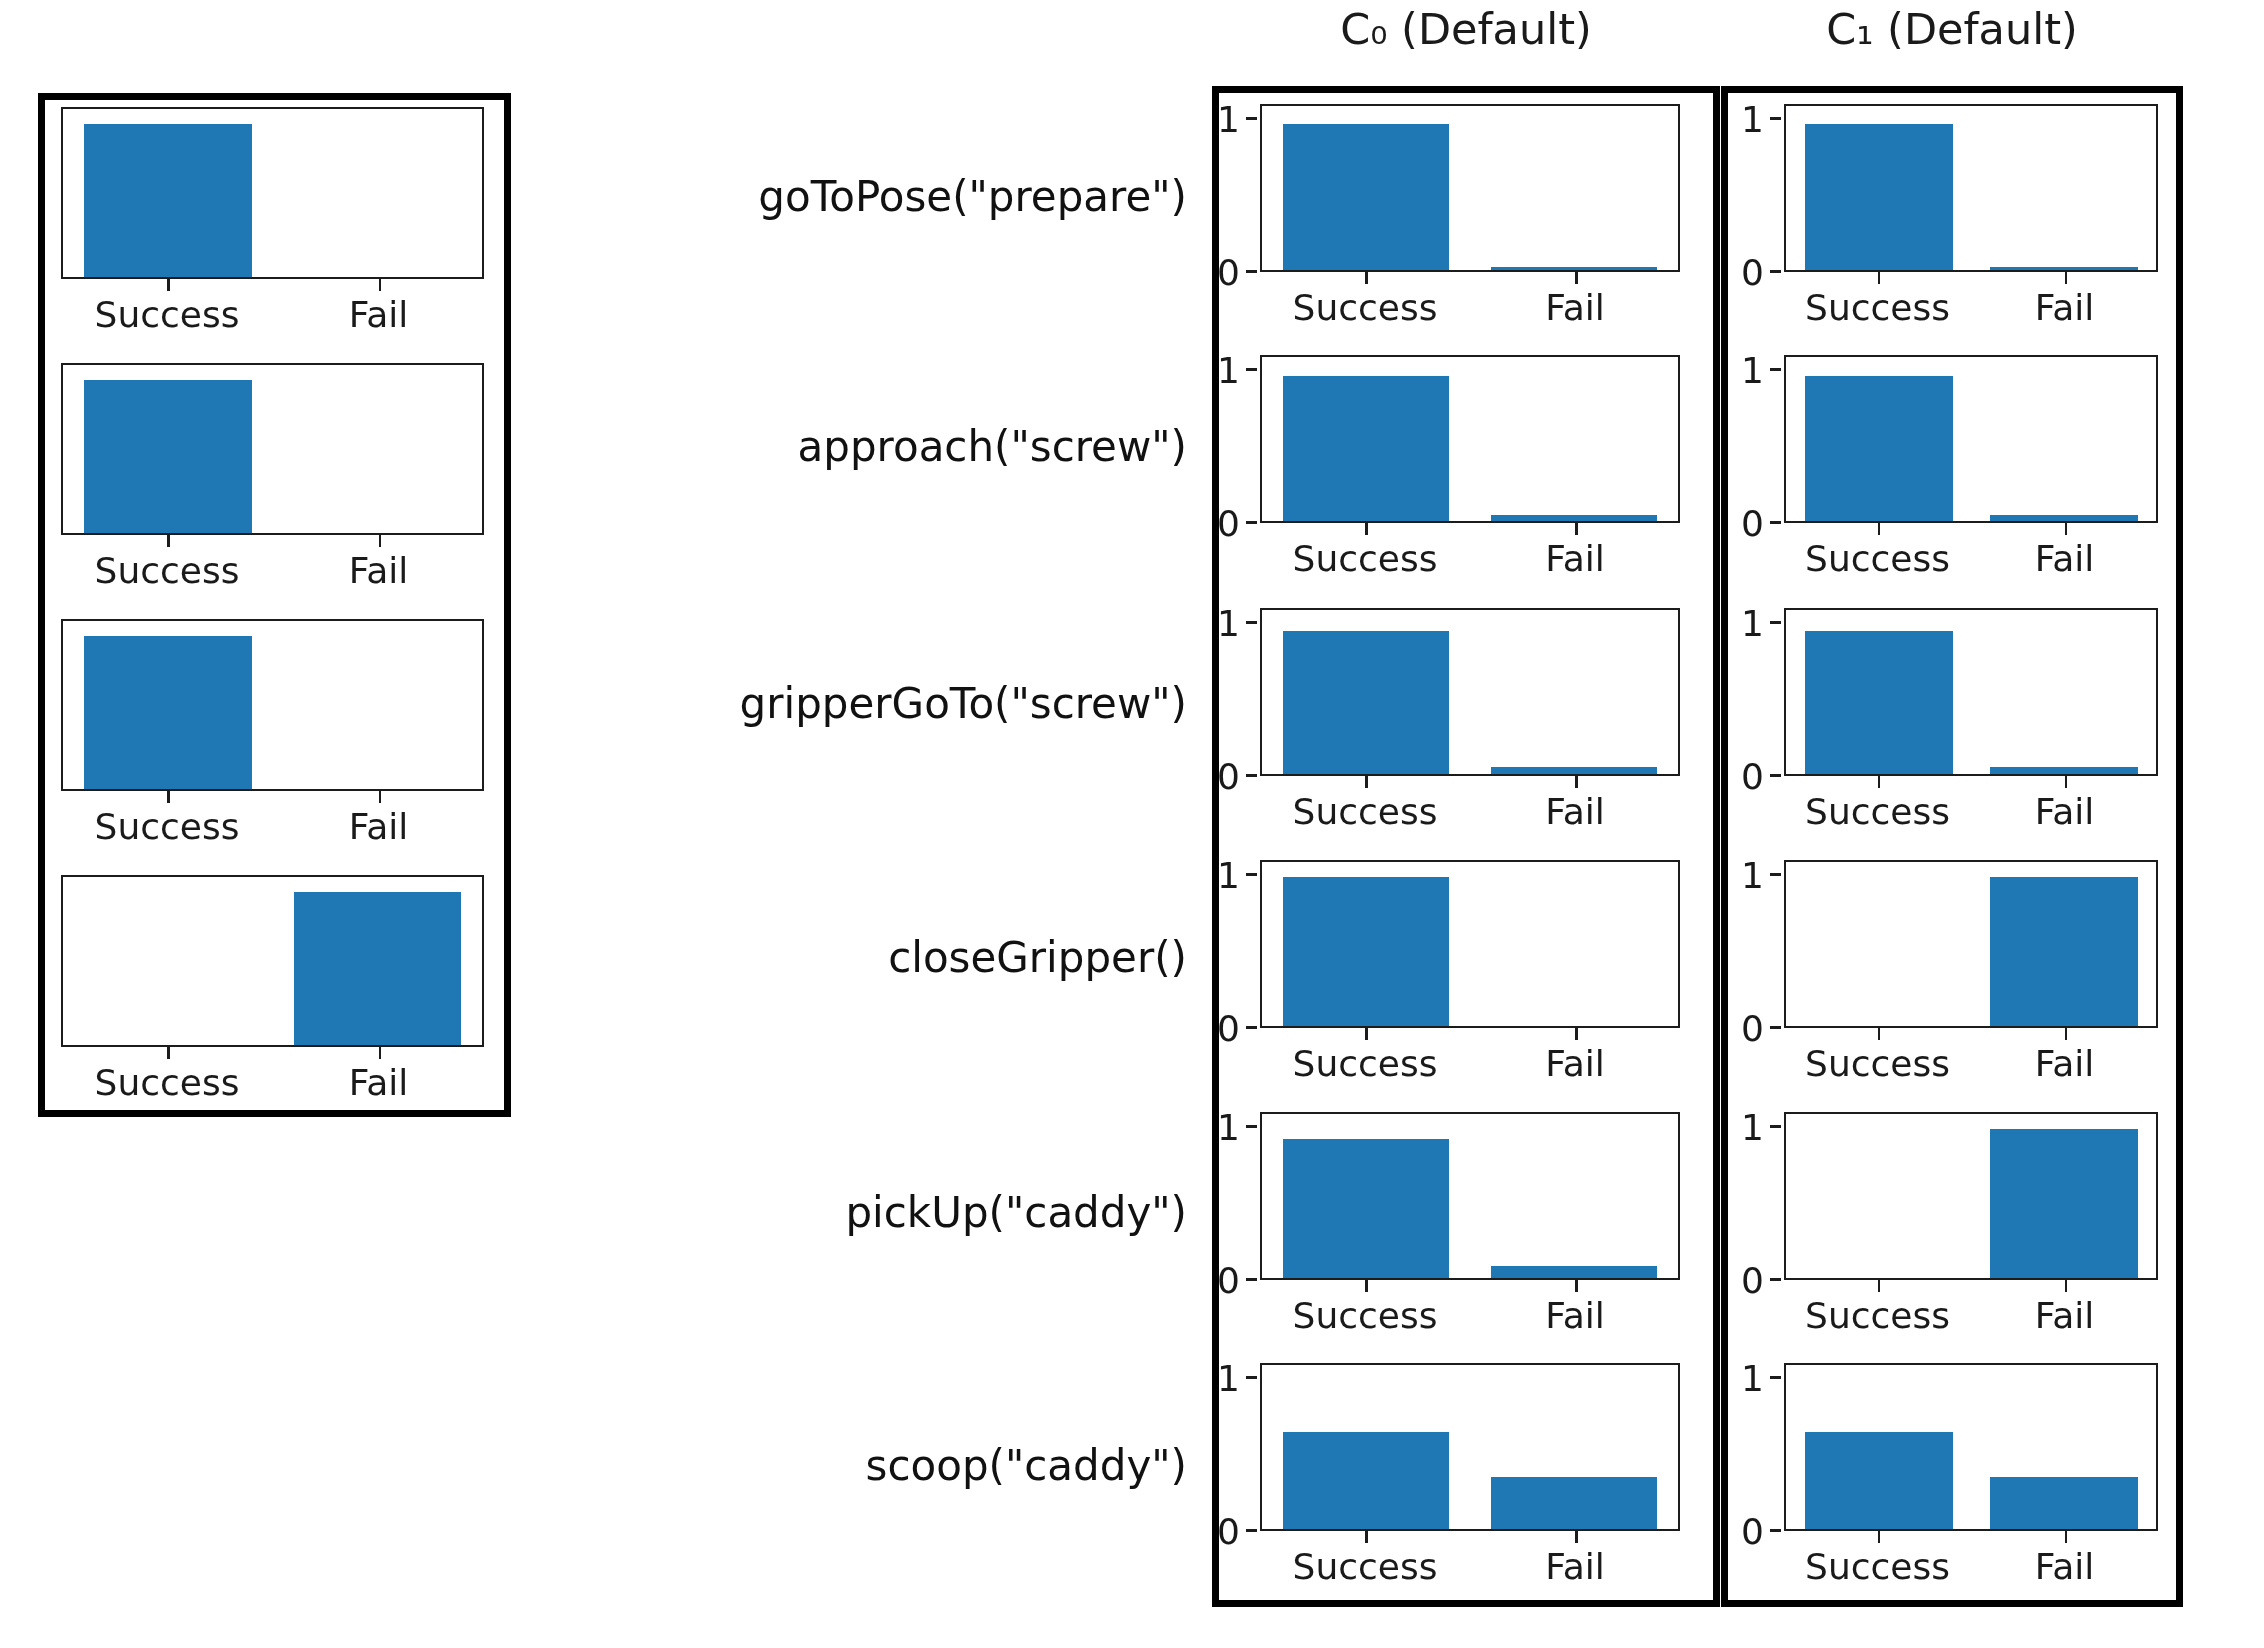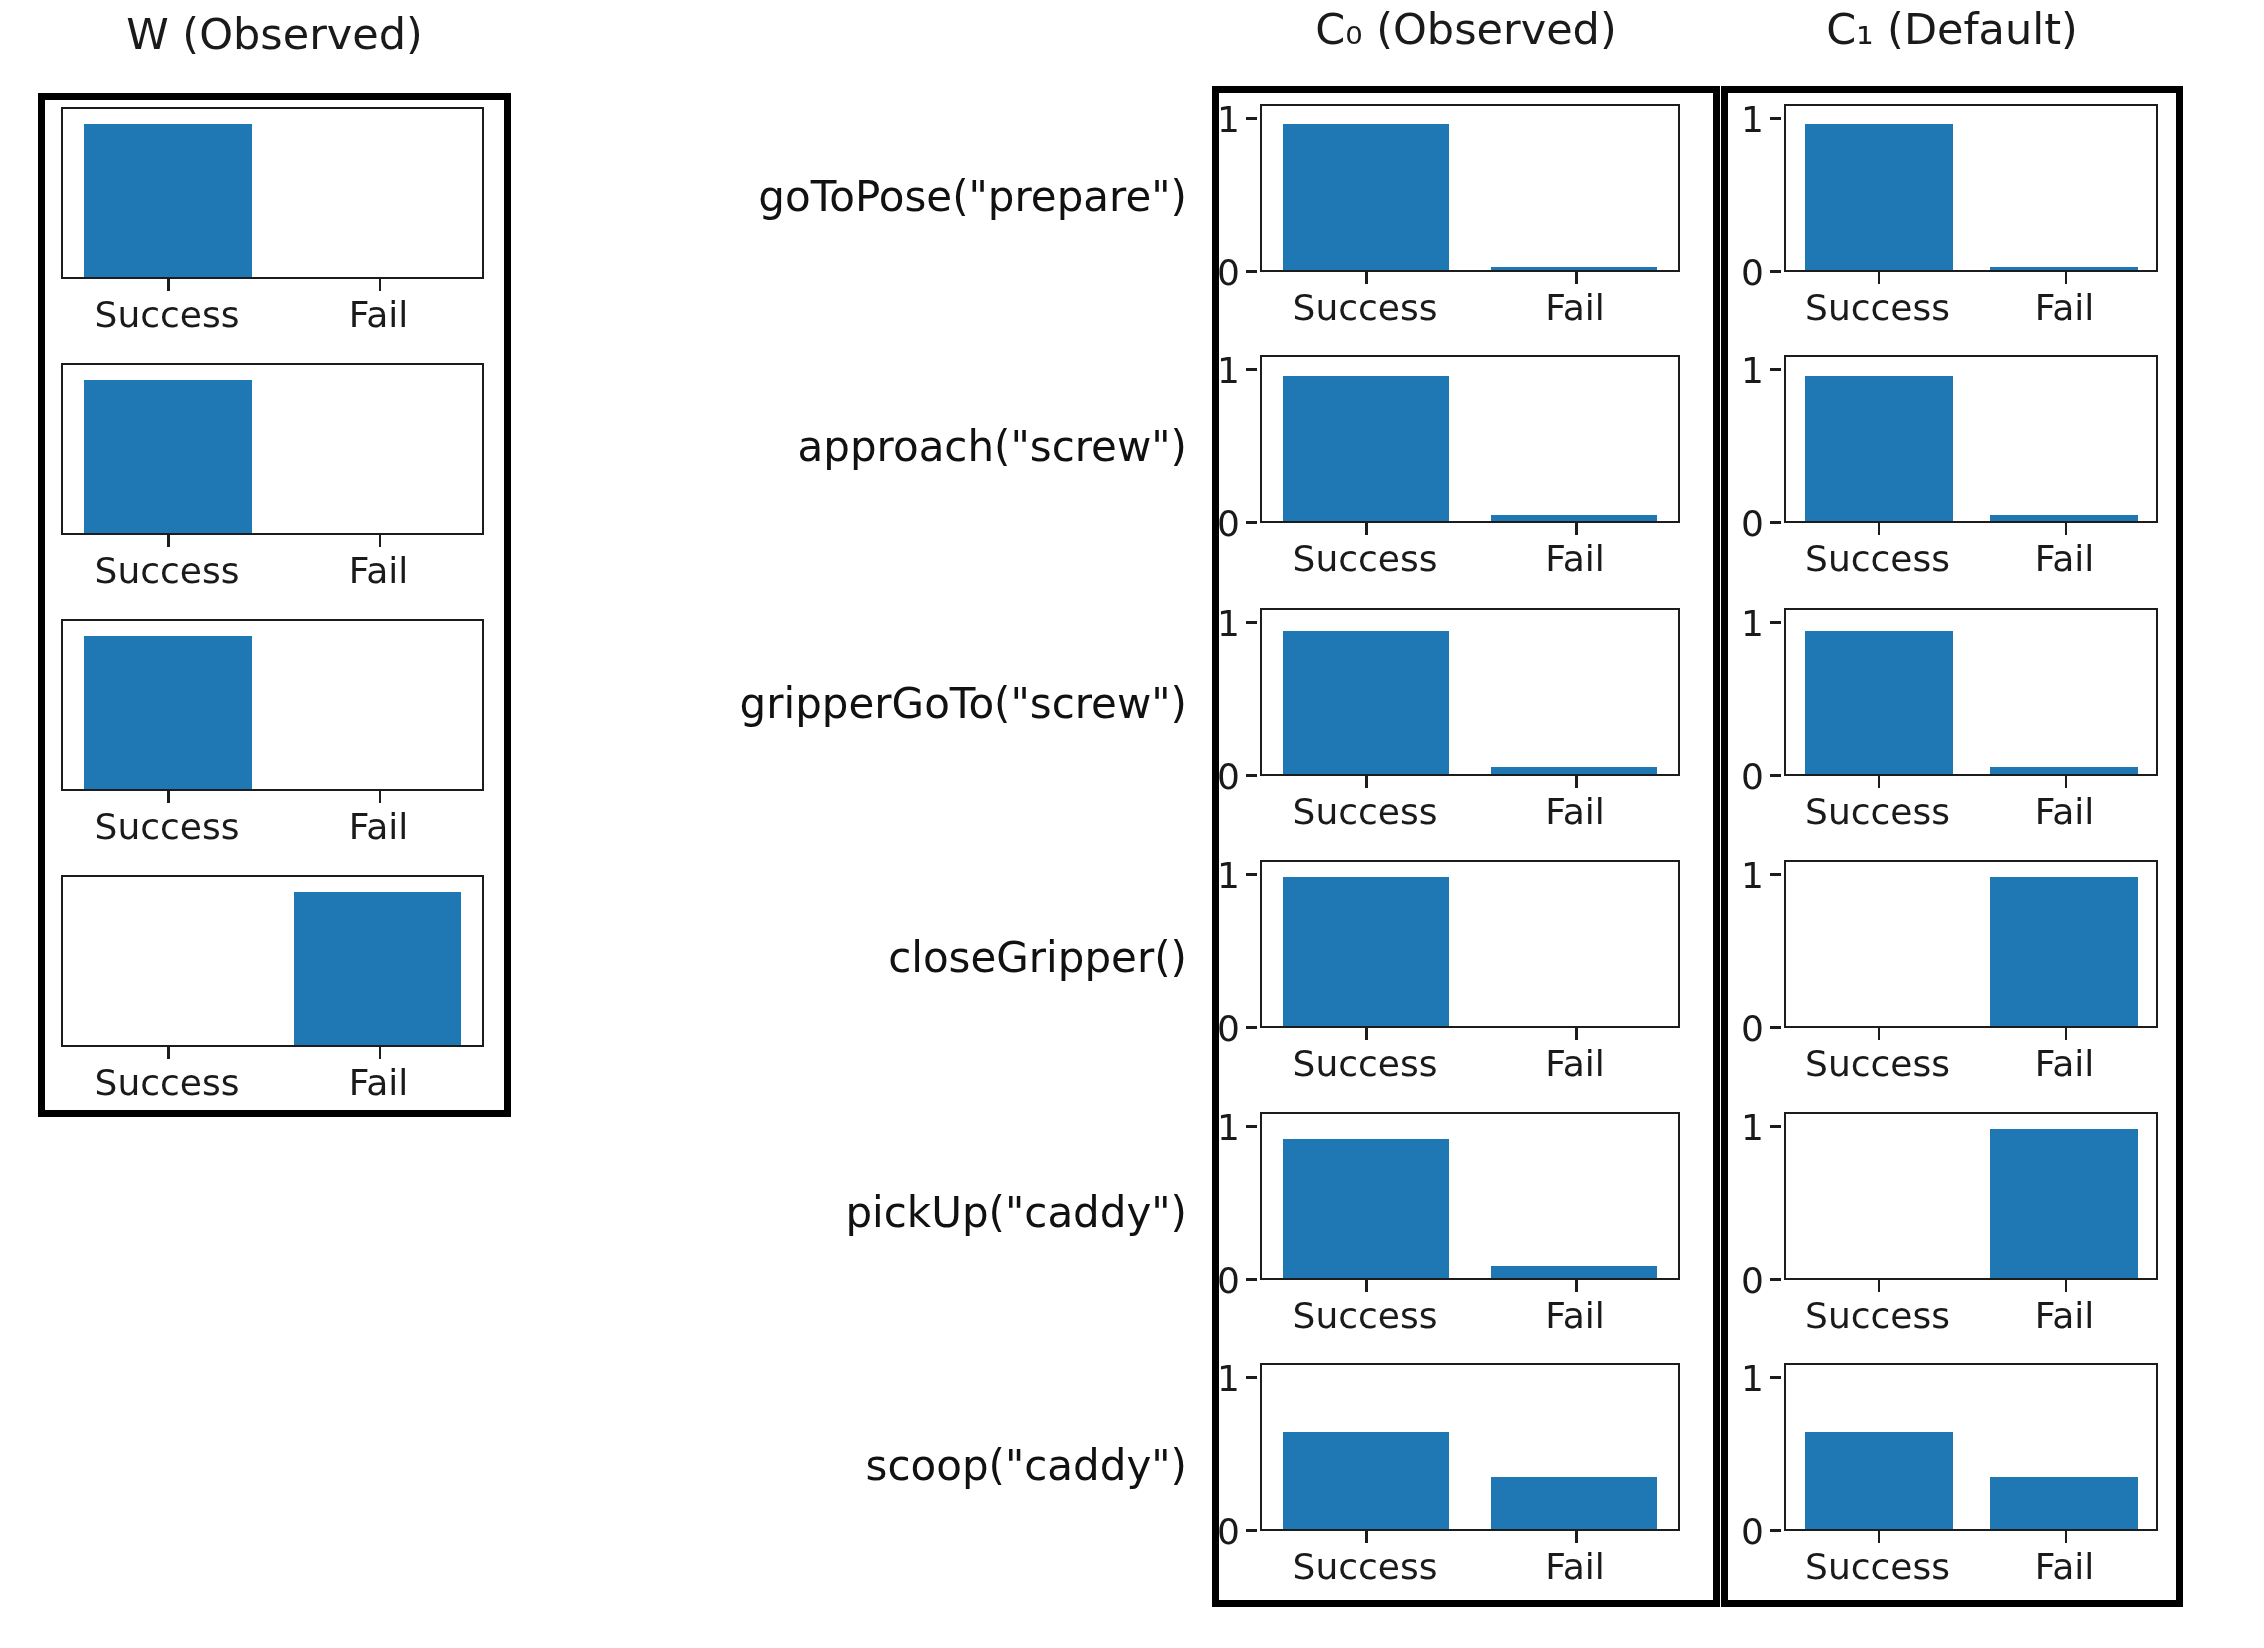--- a/index.html
+++ b/index.html
@@ -103,22 +103,21 @@
     font-size: 42px;
     line-height: 51px;
     color: #111111;
     white-space: nowrap;
   }
 </style>
 </head>
 <body>
 
 <div id="canvas" style="--bar: #1f77b4;">
-  <div class="panel-title" id="title-W">W (Observed)</div>
-  <div class="panel-title" id="title-C0">C₀ (Observed)</div>
+  <div class="panel-title" id="title-C0">C₀ (Default)</div>
   <div class="panel-title" id="title-C1">C₁ (Default)</div>
 
   <div class="panel" id="panel-W">
       <div class="chart" style="left: 16.3px; top: 7.2px; width: 423px; height: 172px;">
         <div class="axes">
           <div class="bar success" style="height: 90.9091%;"></div>
           <div class="bar fail" style="height: 0%;"></div>
         </div>
         <div class="xtick s"></div>
         <div class="xtick f"></div>

